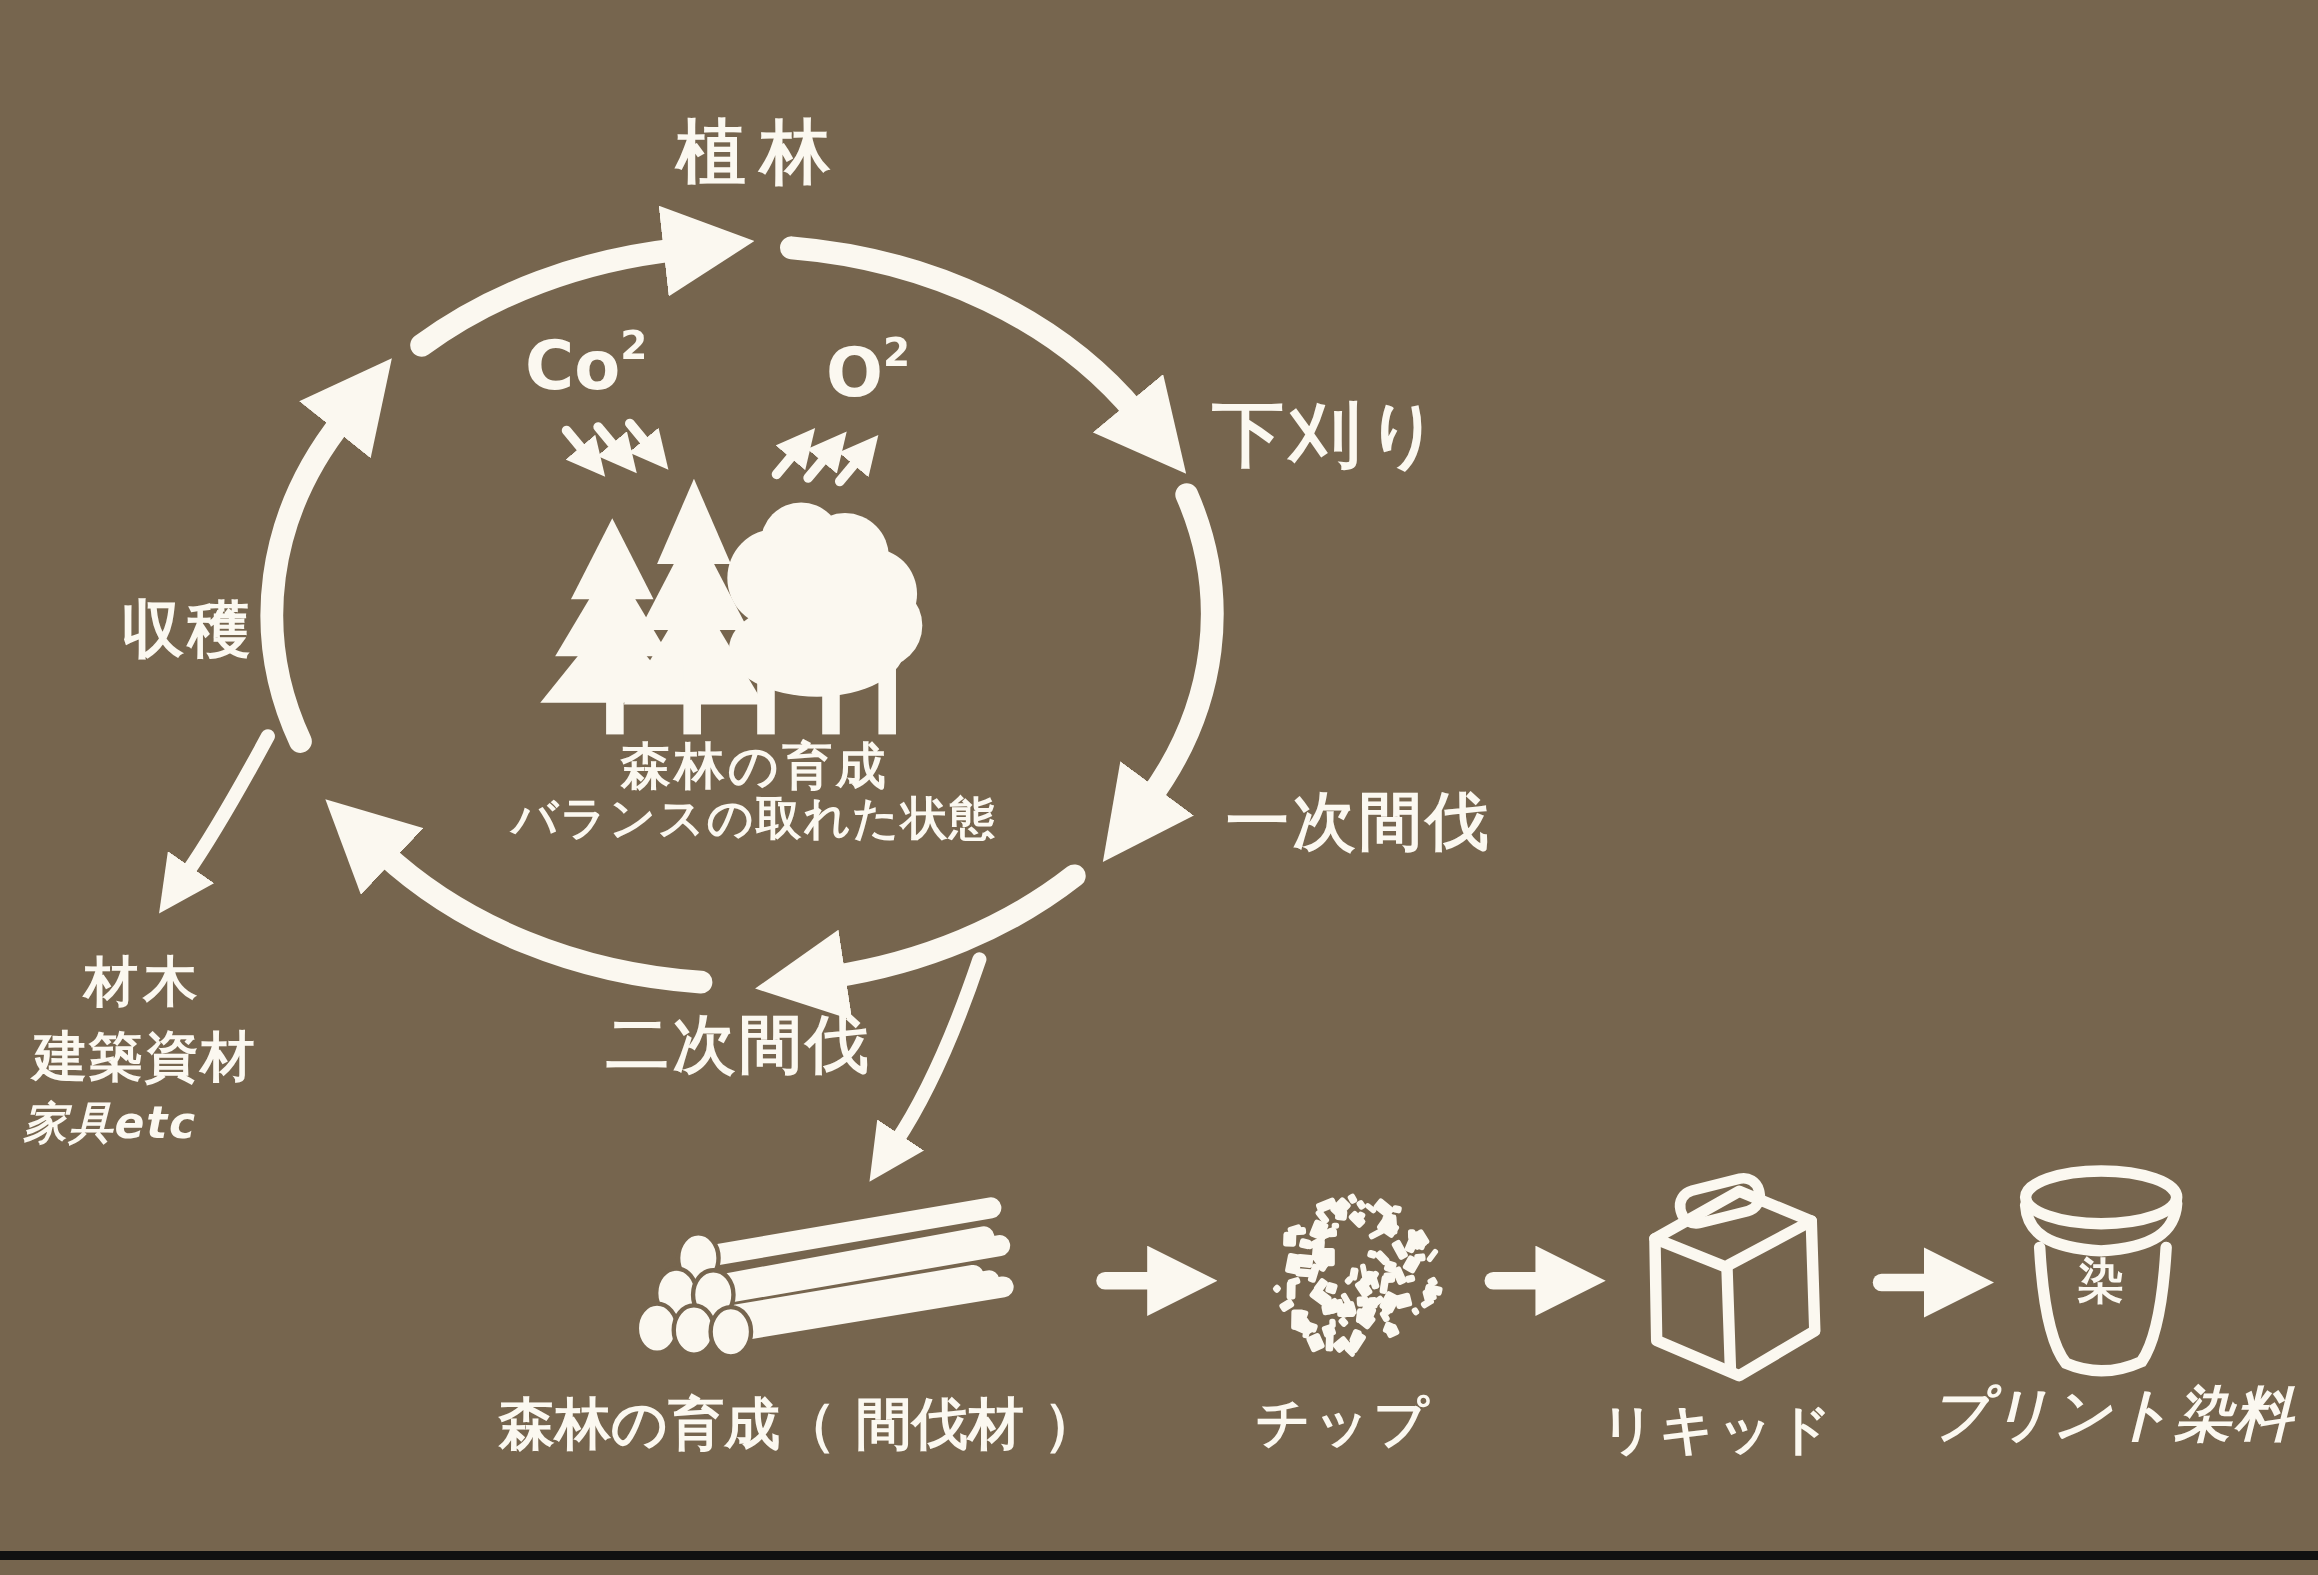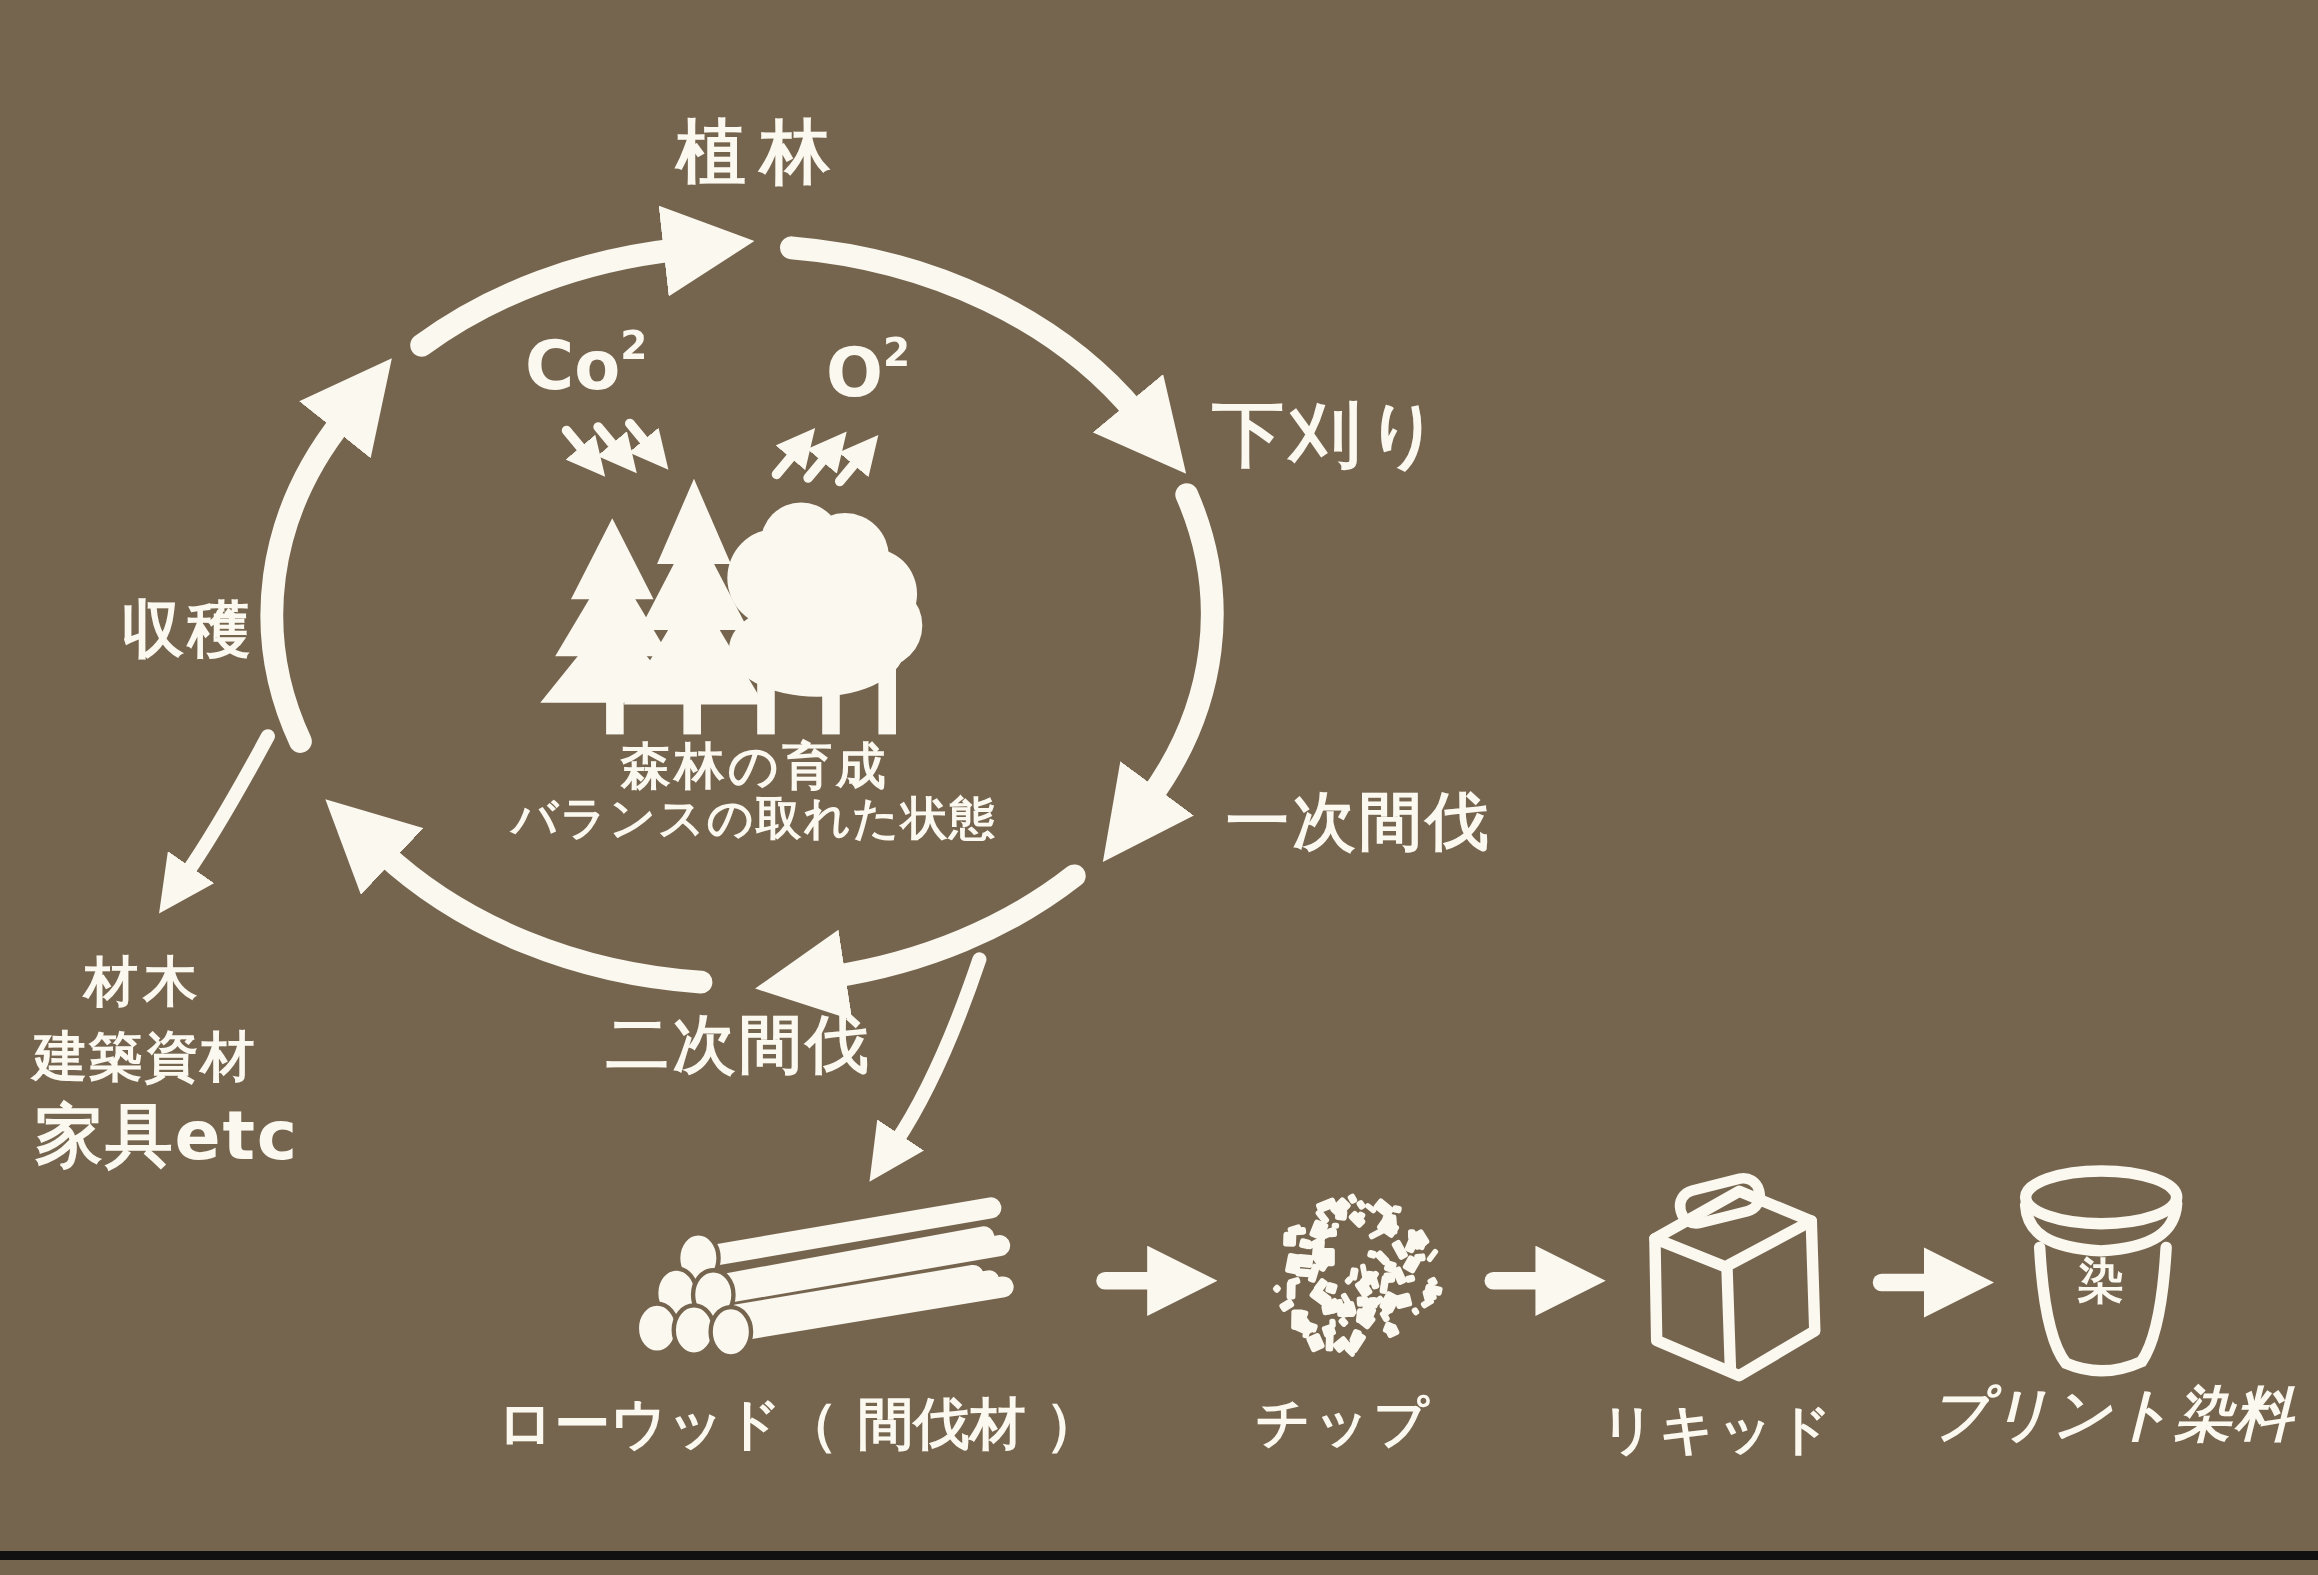--- a/index.html
+++ b/index.html
@@ -232,23 +232,23 @@
   </div>
   <div class="gas" style="left:826px;top:334px;">
     <span class="base">O</span><span class="sup">2</span>
   </div>
 
   <div class="lbl ctr" style="left:755px;top:740px;font-size:50px;letter-spacing:3.5px;">森林の育成</div>
   <div class="lbl ctr" style="left:754px;top:794px;font-size:46px;letter-spacing:1.8px;">バランスの取れた状態</div>
 
   <div class="lbl" style="left:84px;top:954px;font-size:54px;letter-spacing:5.3px;">材木</div>
   <div class="lbl" style="left:33px;top:1029px;font-size:54px;letter-spacing:1.8px;">建築資材</div>
-  <div class="lbl" style="left:35px;top:1100px;font-size:68px;letter-spacing:1.8px;">家具etc</div>
-
-  <div class="lbl ctr" style="left:799px;top:1395px;font-size:56px;">ローウッド（ 間伐材 ）</div>
+  <div class="lbl" style="left:23px;top:1100px;font-size:44px;letter-spacing:1.8px;font-style:italic;">家具etc</div>
+
+  <div class="lbl ctr" style="left:799px;top:1395px;font-size:56px;">森林の育成（ 間伐材 ）</div>
   <div class="lbl ctr" style="left:1344px;top:1395px;font-size:54px;letter-spacing:3.5px;">チップ</div>
   <div class="lbl ctr" style="left:1718px;top:1402px;font-size:54px;letter-spacing:3.5px;">リキッド</div>
   <div class="lbl ctr" style="left:2112px;top:1384px;font-size:58px;letter-spacing:1.8px;font-style:italic;">プリント染料</div>
 
   <div class="lbl pot-char" style="left:2101px;top:1281px;font-size:47px;">染</div>
 
   <div id="bottom-bar"></div>
 </div>
 
 

